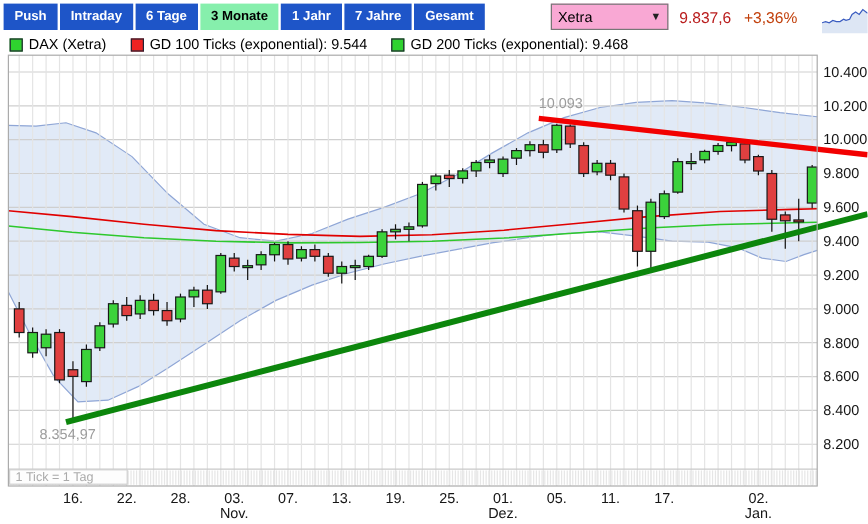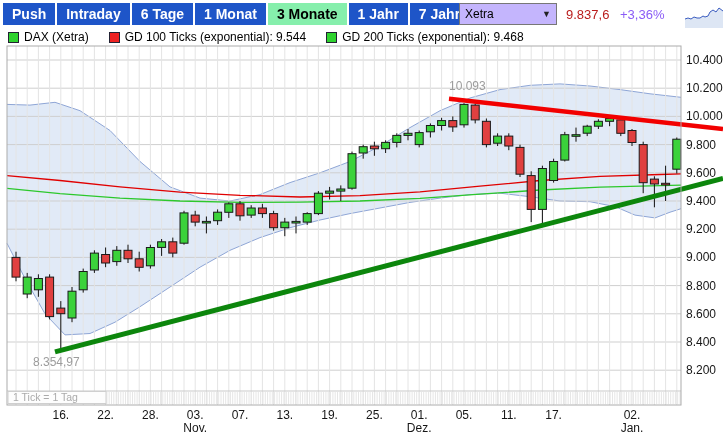--- a/index.html
+++ b/index.html
@@ -4,35 +4,35 @@
 <style>
   html,body{margin:0;padding:0}
   body{
     width:723px;height:437px;position:relative;overflow:hidden;
     background:#fff;font-family:"Liberation Sans",sans-serif;
     -webkit-font-smoothing:antialiased;
   }
   
   #toolbar{position:absolute;left:3px;top:3px;display:flex;gap:2px;z-index:3}
   .tb-btn{
-    background:#1e55c8;color:#fff;font-size:14px;font-weight:bold;
+    background:#1e55c8;color:#fff;font-size:11px;font-weight:bold;
     padding:4px 9px;line-height:14px;cursor:pointer;white-space:nowrap;
   }
   .tb-btn.selected{background:#86efac;color:#000}
   
   #market-dropdown{
     position:absolute;left:459px;top:3px;width:86px;height:20px;z-index:3;
-    background:#c4b5fd;border:1px solid #777;display:flex;align-items:center;
+    background:#f9a8d4;border:1px solid #777;display:flex;align-items:center;
     justify-content:space-between;padding:0 5px;font-size:12px;color:#000;cursor:pointer;
   }
   #market-dropdown .arrow{font-size:9px;color:#222}
   
   #quote{position:absolute;left:566px;top:7px;font-size:13px;z-index:3;white-space:nowrap}
   #quote .price{color:#b91c1c}
-  #quote .change{color:#8b5cf6;margin-left:7px}
+  #quote .change{color:#c2410c;margin-left:7px}
   
   #sparkline{position:absolute;right:-2px;top:2px;z-index:3}
   
   #legend{position:absolute;left:8px;top:30px;display:flex;gap:20px;z-index:3;align-items:center}
   .lg-item{display:flex;align-items:center;font-size:12px;color:#000;white-space:nowrap}
   .lg-swatch{width:9px;height:9px;border:1px solid #223;margin-right:5px;display:inline-block}
   
   #chart-svg{position:absolute;left:0;top:0;z-index:1}
   #chart-svg text{font-family:"Liberation Sans",sans-serif}
 </style>
@@ -583,21 +583,20 @@
     <g>
       <rect x="8" y="391.5" width="98" height="12" fill="#fdfdfd" stroke="#cfcfcf"></rect>
       <text x="13" y="401" fill="#ababab" font-size="10.5">1 Tick = 1 Tag</text>
     </g>
   </svg>
 
 <div id="toolbar">
     <div class="tb-btn">Push</div>
     <div class="tb-btn">Intraday</div>
     <div class="tb-btn">6 Tage</div>
-    <div class="tb-btn">1 Monat</div>
     <div class="tb-btn selected">3 Monate</div>
     <div class="tb-btn">1 Jahr</div>
     <div class="tb-btn">7 Jahre</div>
     <div class="tb-btn">Gesamt</div>
   </div>
 
 <div id="market-dropdown">
   <span>Xetra</span>
   <span class="arrow">▼</span>
 </div>

